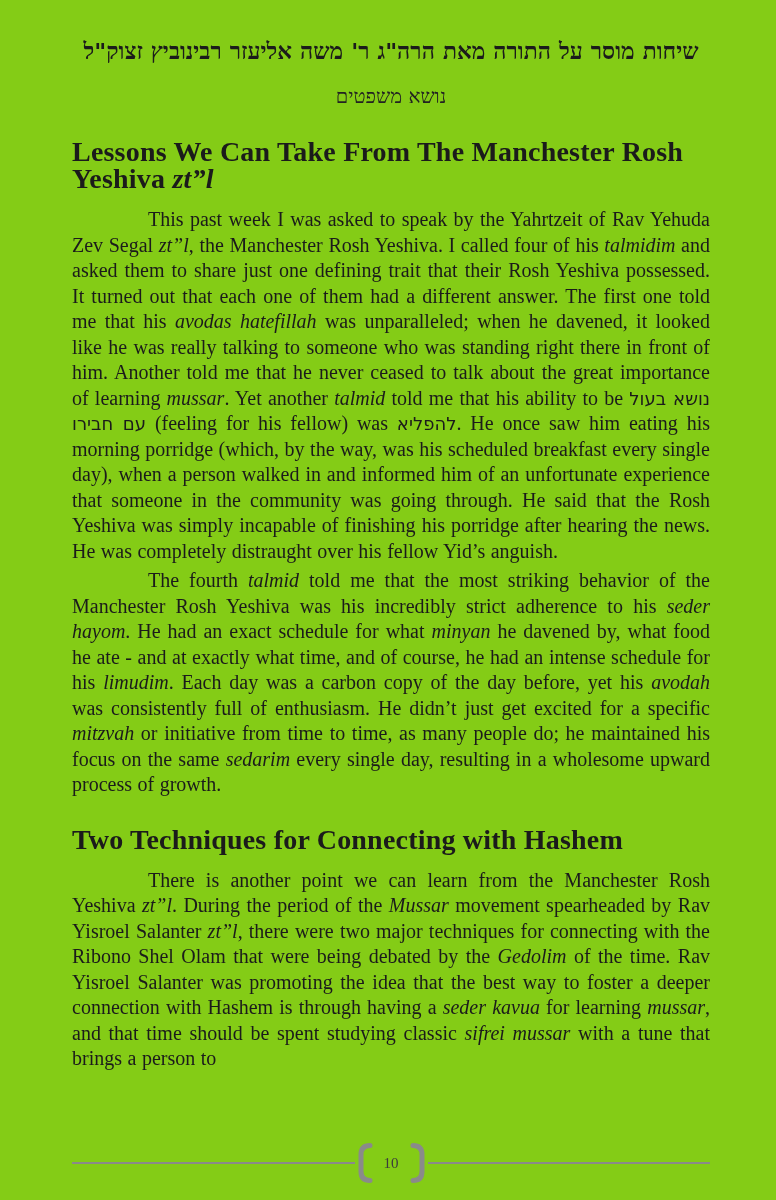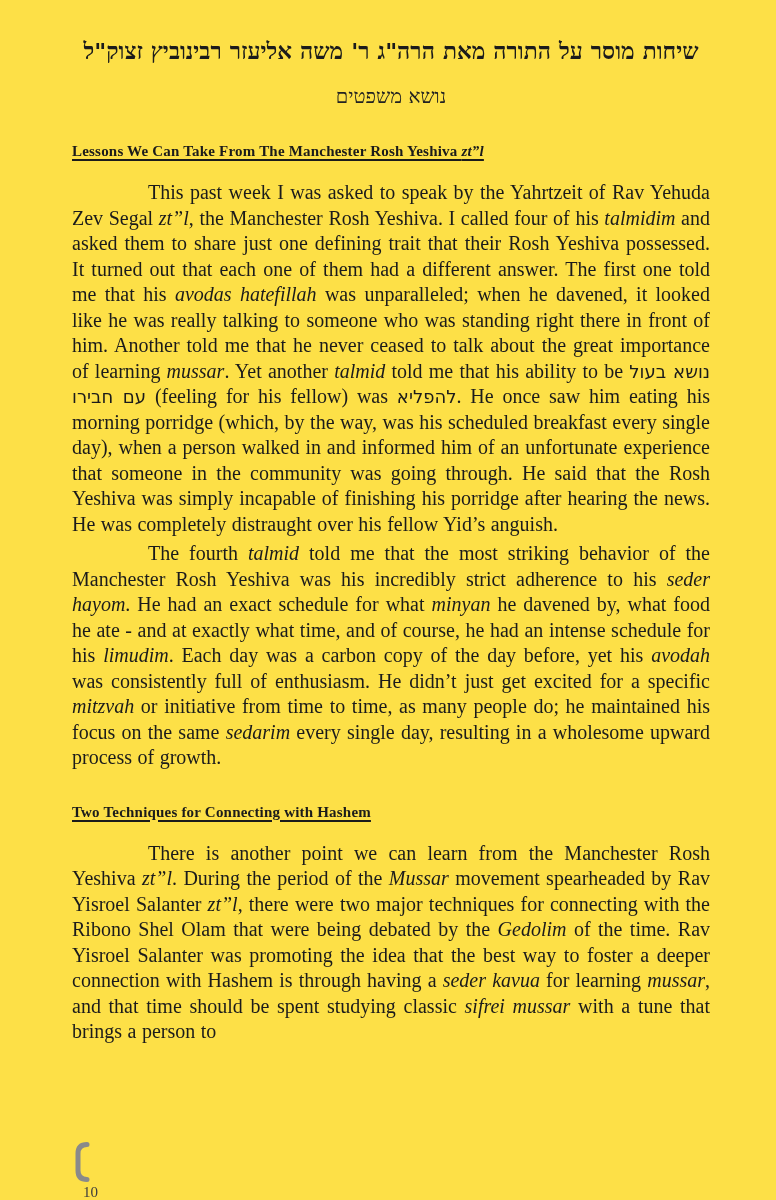--- a/index.html
+++ b/index.html
@@ -2,21 +2,21 @@
 <html><head>
 <meta charset="utf-8">
 <style>
   * { margin: 0; padding: 0; box-sizing: border-box; }
   html, body { background: #ffffff; }
   .page {
     position: relative;
     width: 776px;
     height: 1200px;
     margin: 0 auto;
-    background: #fde047;
+    background: #84cc16;
     color: #1b1b1b;
     font-family: "Liberation Serif", "DejaVu Serif", serif;
     overflow: hidden;
   }
   .content {
     padding: 36px 66px 0 72px;
   }
   .heb-title {
     text-align: center;
     font-weight: bold;
@@ -30,24 +30,23 @@
     font-weight: normal;
     font-size: 20px;
     line-height: 26px;
     margin-top: 17px;
     direction: rtl;
     color: #222;
     font-family: "DejaVu Serif", "Liberation Serif", serif;
   }
   .section-heading {
     margin-top: 29px;
-    font-size: 15px;
+    font-size: 28px;
     line-height: 27px;
     font-weight: bold;
-    text-decoration: underline;
     text-decoration-thickness: 2px;
     text-underline-offset: 3px;
     letter-spacing: 0.2px;
   }
   .section-heading.spaced { margin-top: 28px; }
   .body-para {
     margin-top: 15px;
     font-size: 20px;
     line-height: 25.5px;
     text-align: justify;
@@ -62,21 +61,21 @@
     font-size: 18px;
     unicode-bidi: embed;
   }
   .page-footer {
     position: absolute;
     left: 72px;
     right: 66px;
     top: 1140px;
     height: 46px;
     display: flex;
-    flex-direction: column;
+    align-items: center;
   }
   .rule {
     flex: 1;
     height: 2px;
     background: #8a8a8a;
   }
   .bracket { display: block; flex: none; }
   .pagenum {
     flex: none;
     font-size: 15px;

